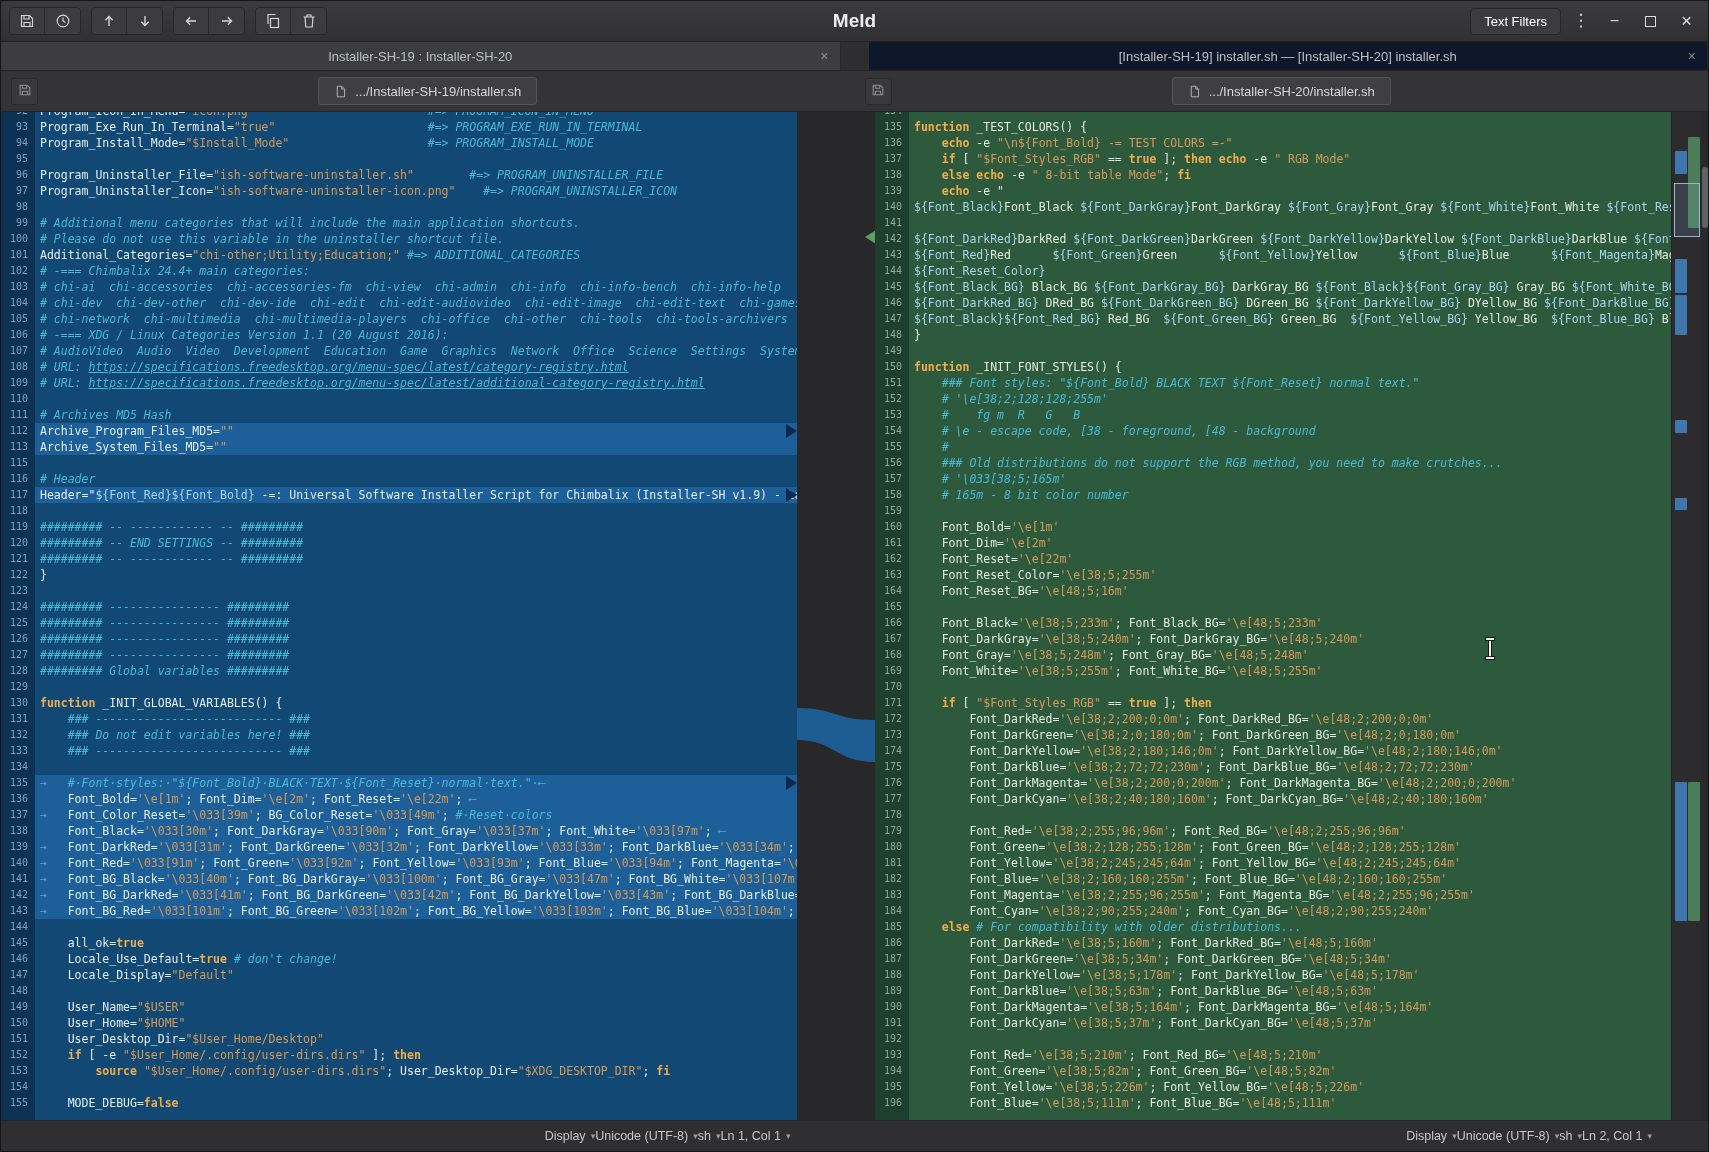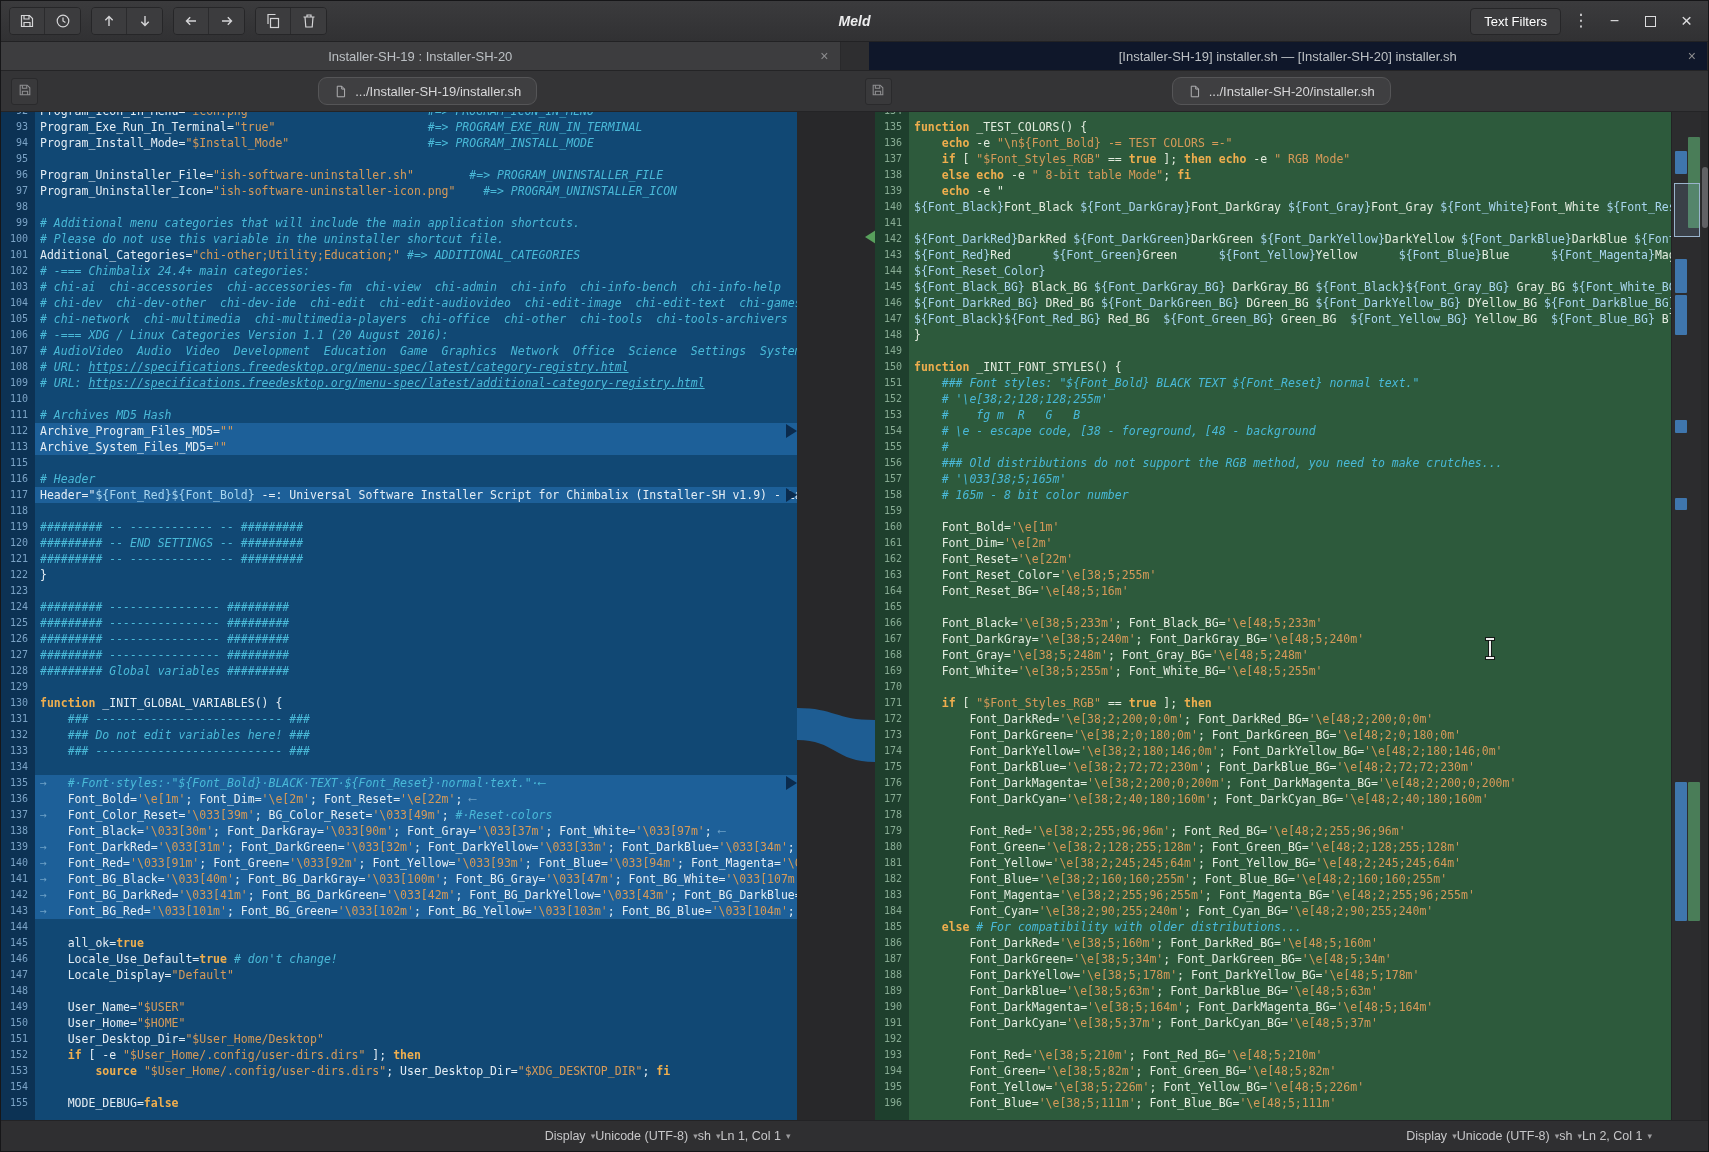--- a/index.html
+++ b/index.html
@@ -6,40 +6,40 @@
   body{width:1709px;height:1152px;overflow:hidden;font-family:"Liberation Sans",sans-serif;-webkit-font-smoothing:antialiased;}
   .app{width:1709px;height:1152px;display:flex;flex-direction:column;background:#2a2a2c;box-sizing:border-box;border:1px solid #161618;}
 
   
   .titlebar{height:40px;flex:none;background:linear-gradient(#3b3b3d,#313133);border-bottom:1px solid #222224;display:flex;align-items:center;padding:0 8px;position:relative;}
   .tb-left{display:flex;gap:10px;align-items:center;}
   .btn-group{display:flex;border:1px solid #262628;border-radius:4px;overflow:hidden;box-shadow:0 1px 0 rgba(255,255,255,.03) inset;}
   .tbtn{width:35px;height:26px;background:#3c3c3e;color:#d5d5d7;border:none;border-right:1px solid #2b2b2d;display:flex;align-items:center;justify-content:center;padding:0;cursor:default;}
   .tbtn:last-child{border-right:none;}
   .tbtn svg{width:16px;height:16px;display:block;}
-  .tb-title{position:absolute;left:50%;transform:translateX(-50%);color:#ededee;font-weight:bold;font-size:14px;font-style:italic;}
+  .tb-title{position:absolute;left:50%;transform:translateX(-50%);color:#ededee;font-weight:bold;font-size:19px;}
   .tb-right{margin-left:auto;display:flex;align-items:center;gap:9px;}
   .textfilters{height:27px;padding:0 13px;background:#3c3c3e;border:1px solid #262628;border-radius:4px;color:#ffffff;font-size:13px;font-family:inherit;}
   .kebabbtn{background:none;border:none;color:#d2d2d4;font-size:17px;width:22px;height:26px;line-height:26px;padding:0;}
   .winbtn{background:none;border:none;color:#dcdcde;width:27px;height:27px;display:flex;align-items:center;justify-content:center;font-size:16px;padding:0;}
   .winbtn .maxbox{width:9px;height:9px;border:1.5px solid #dcdcde;display:inline-block;}
   .winbtn.close{font-size:19px;}
 
   
   .tabrow{height:28px;flex:none;display:flex;background:#2e2e30;border-bottom:1px solid #242426;gap:28px;}
   .tab{flex:1;position:relative;display:flex;align-items:center;justify-content:center;background:#3d3d3f;border-right:1px solid #29292b;font-size:13px;color:#bcc0c4;}
   .tab.tab2{background:#0f172a;}
   .tab-close{position:absolute;right:11px;color:#8d8d8f;font-size:14px;line-height:14px;}
 
   
   .fileheader{height:40px;flex:none;display:flex;background:#343436;border-bottom:1px solid #242426;}
   .fh{flex:1;position:relative;display:flex;align-items:center;}
   .minisave{position:absolute;left:10px;width:27px;height:27px;background:#39393b;border:1px solid #2a2a2c;border-radius:3px;color:#909092;display:flex;align-items:center;justify-content:center;padding:0;}
   .minisave svg{width:14px;height:14px;}
-  .filebtn{margin:0 auto;height:28px;display:flex;align-items:center;gap:8px;background:#3f3f41;border:1px solid #555557;border-radius:9px;color:#d7d7d9;font-size:13px;padding:0 15px;font-family:inherit;}
+  .filebtn{margin:0 auto;height:28px;display:flex;align-items:center;gap:8px;background:#3f3f41;border:1px solid #555557;border-radius:3px;color:#d7d7d9;font-size:13px;padding:0 15px;font-family:inherit;}
   .doc-ic{color:#b3b3b5;display:flex;}
   .doc-ic svg{width:13px;height:13px;}
 
   
   .diff{flex:1;display:flex;position:relative;overflow:hidden;background:#28282a;}
   .pane{width:796px;flex:none;overflow:hidden;position:relative;}
   .pane-left{background:linear-gradient(90deg,#0c3254 0,#0c3254 34px,#114874 34px);}
   .pane-right{background:linear-gradient(90deg,#1e3f2d 0,#1e3f2d 34px,#2d5a3c 34px);}
   .lines{margin-top:-9px;font-family:"DejaVu Sans Mono",monospace;font-size:11.5px;line-height:16px;}
   .row{display:flex;height:16px;white-space:pre;}

